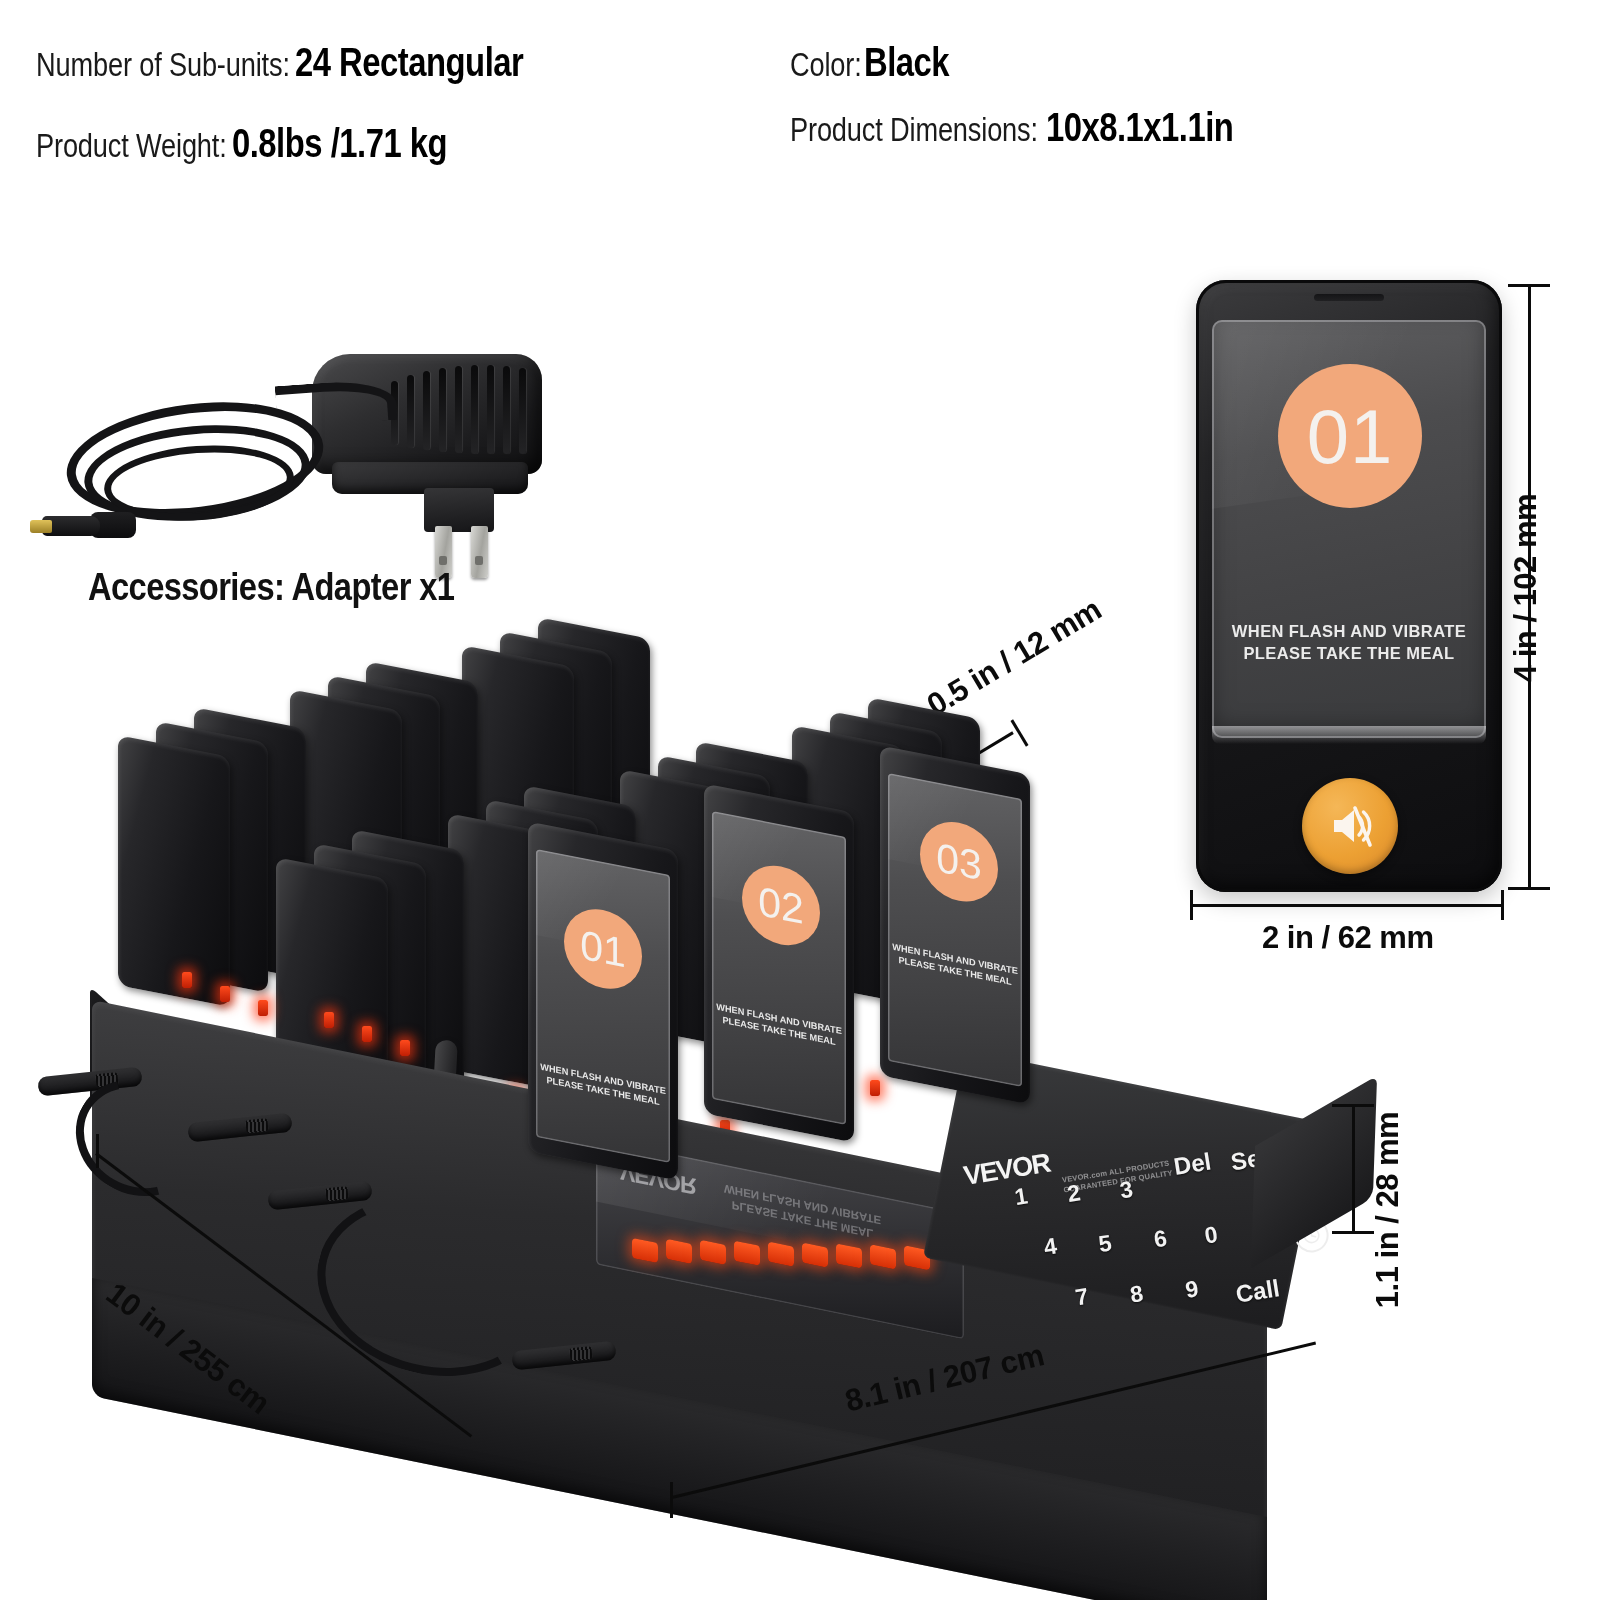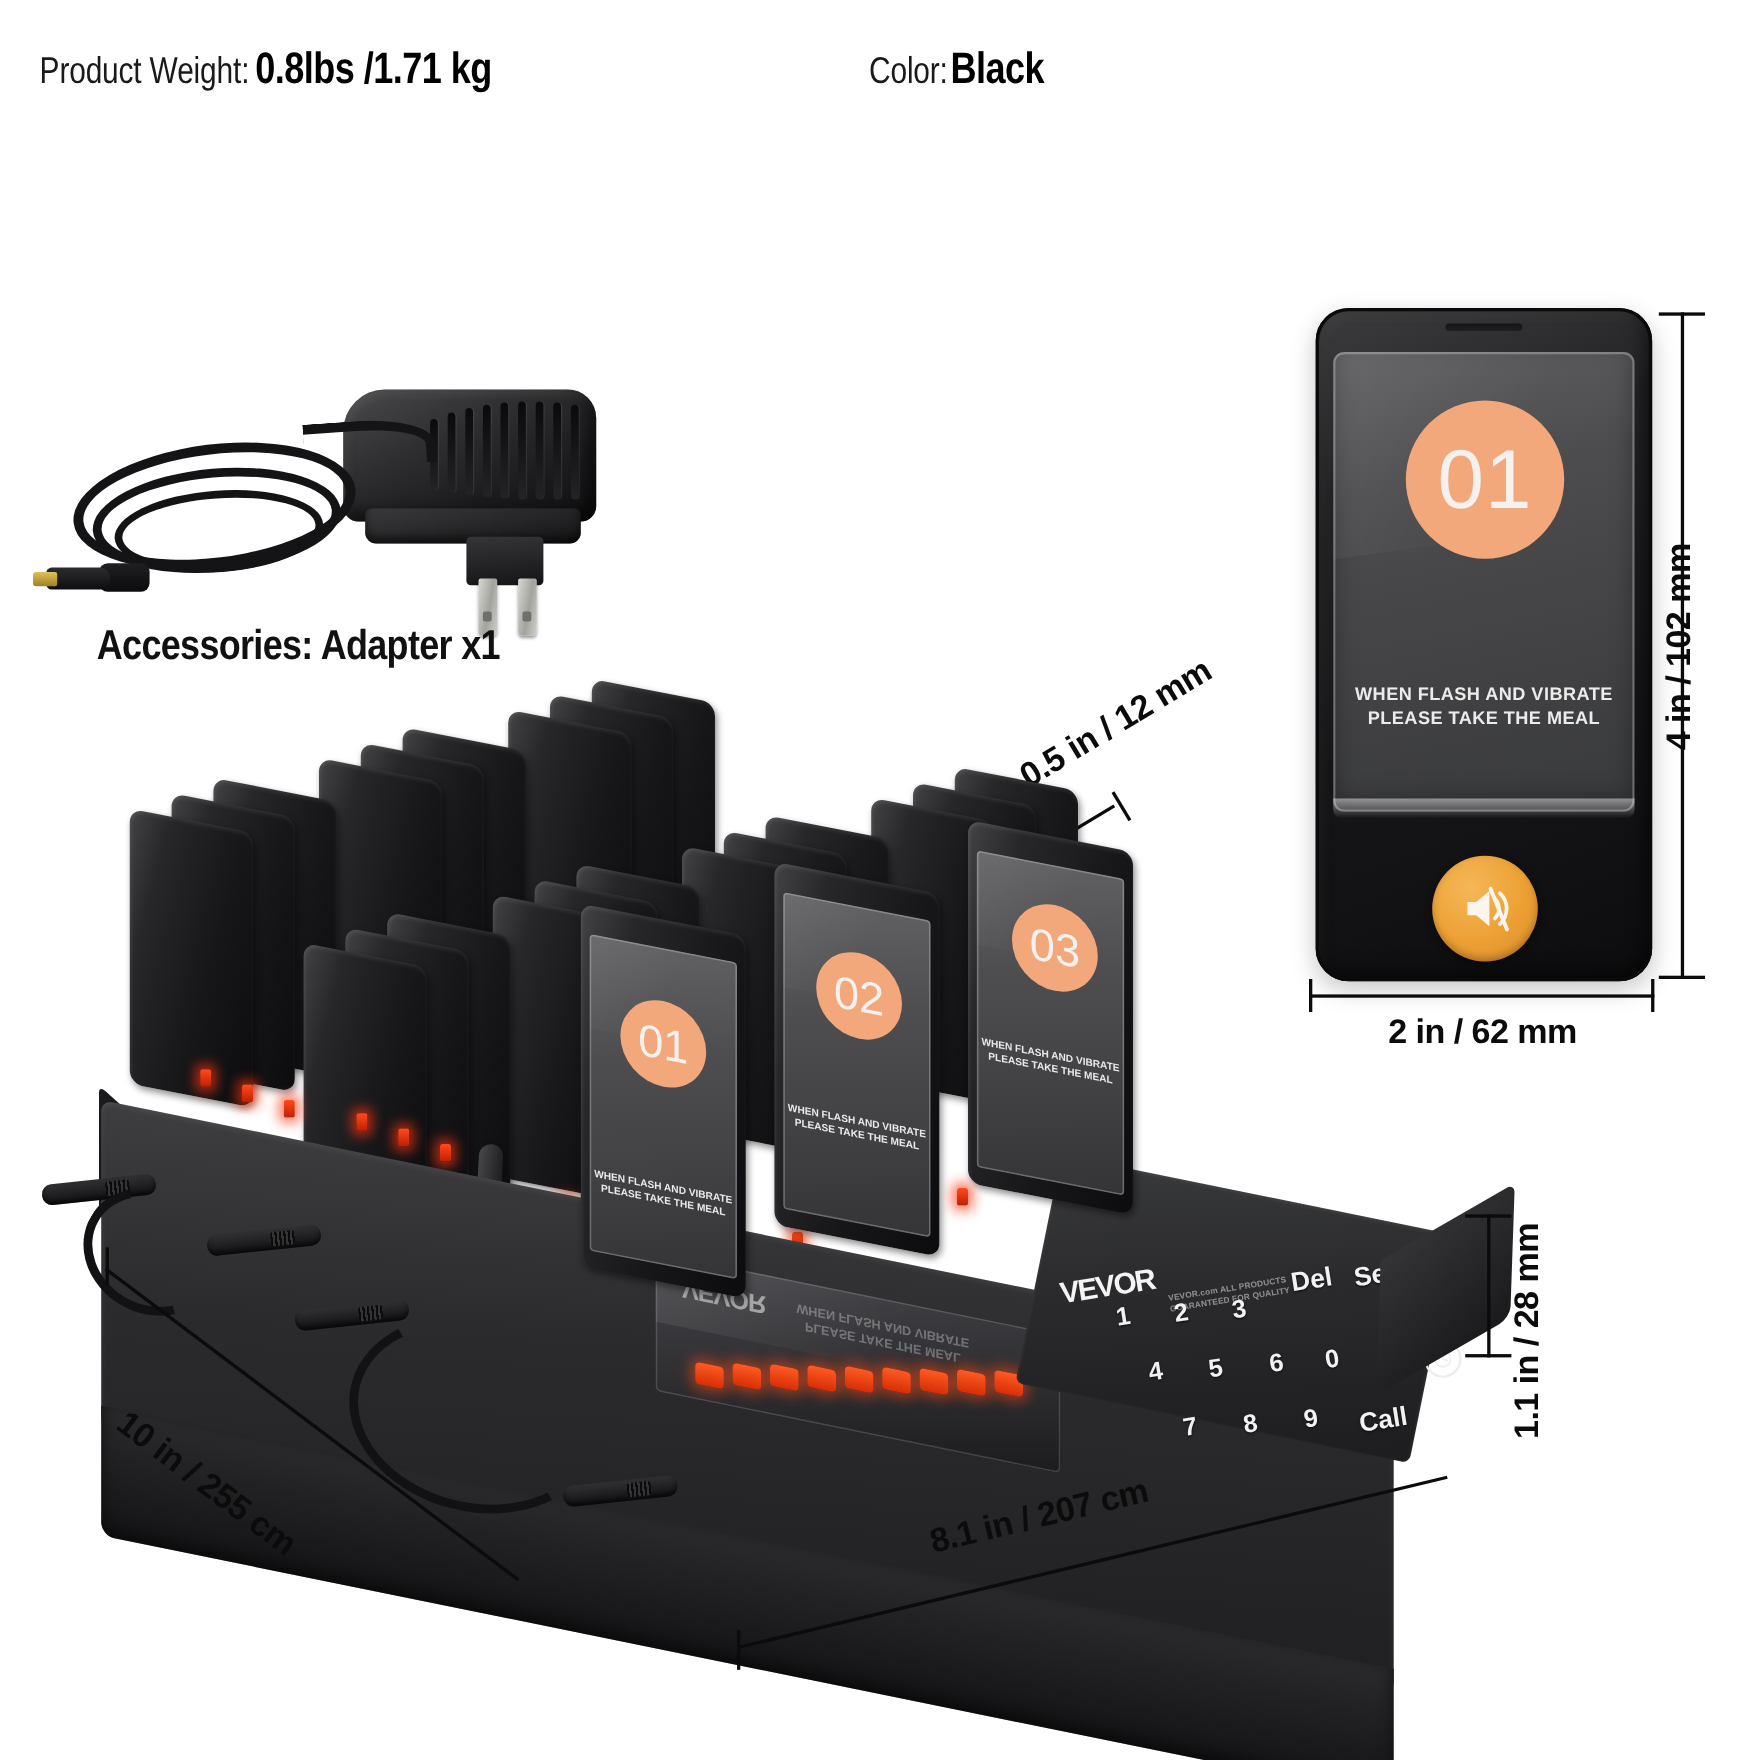--- a/index.html
+++ b/index.html
@@ -355,30 +355,38 @@
     border: 8px solid #121214;
     border-radius: 50%;
     border-top-color: transparent;
     border-right-color: transparent;
   }
 </style>
 </head>
 <body>
 
 <div class="spec-block" style="left:36px; top:40px;">
+  <div class="spec-row" style="margin-bottom:36px;">
+    <span class="spec-label">Number of Sub-units:</span>
+    <span class="spec-value" style="margin-left:-58px;">24 Rectangular</span>
+  </div>
   <div class="spec-row">
     <span class="spec-label">Product Weight:</span>
     <span class="spec-value" style="margin-left:-42px;">0.8lbs /1.71 kg</span>
   </div>
 </div>
 
 <div class="spec-block" style="left:790px; top:40px;">
   <div class="spec-row" style="margin-bottom:20px;">
     <span class="spec-label">Color:</span>
     <span class="spec-value" style="margin-left:-16px;">Black</span>
+  </div>
+  <div class="spec-row">
+    <span class="spec-label">Product Dimensions:</span>
+    <span class="spec-value" style="margin-left:-54px;">10x8.1x1.1in</span>
   </div>
 </div>
 
 <div class="adapter-wrap">
   <div class="adapter-body">
     <div class="vent" style="right:16px; top:14px; height:86px;"></div>
     <div class="vent" style="right:32px; top:12px; height:88px;"></div>
     <div class="vent" style="right:48px; top:11px; height:89px;"></div>
     <div class="vent" style="right:64px; top:11px; height:89px;"></div>
     <div class="vent" style="right:80px; top:12px; height:87px;"></div>

